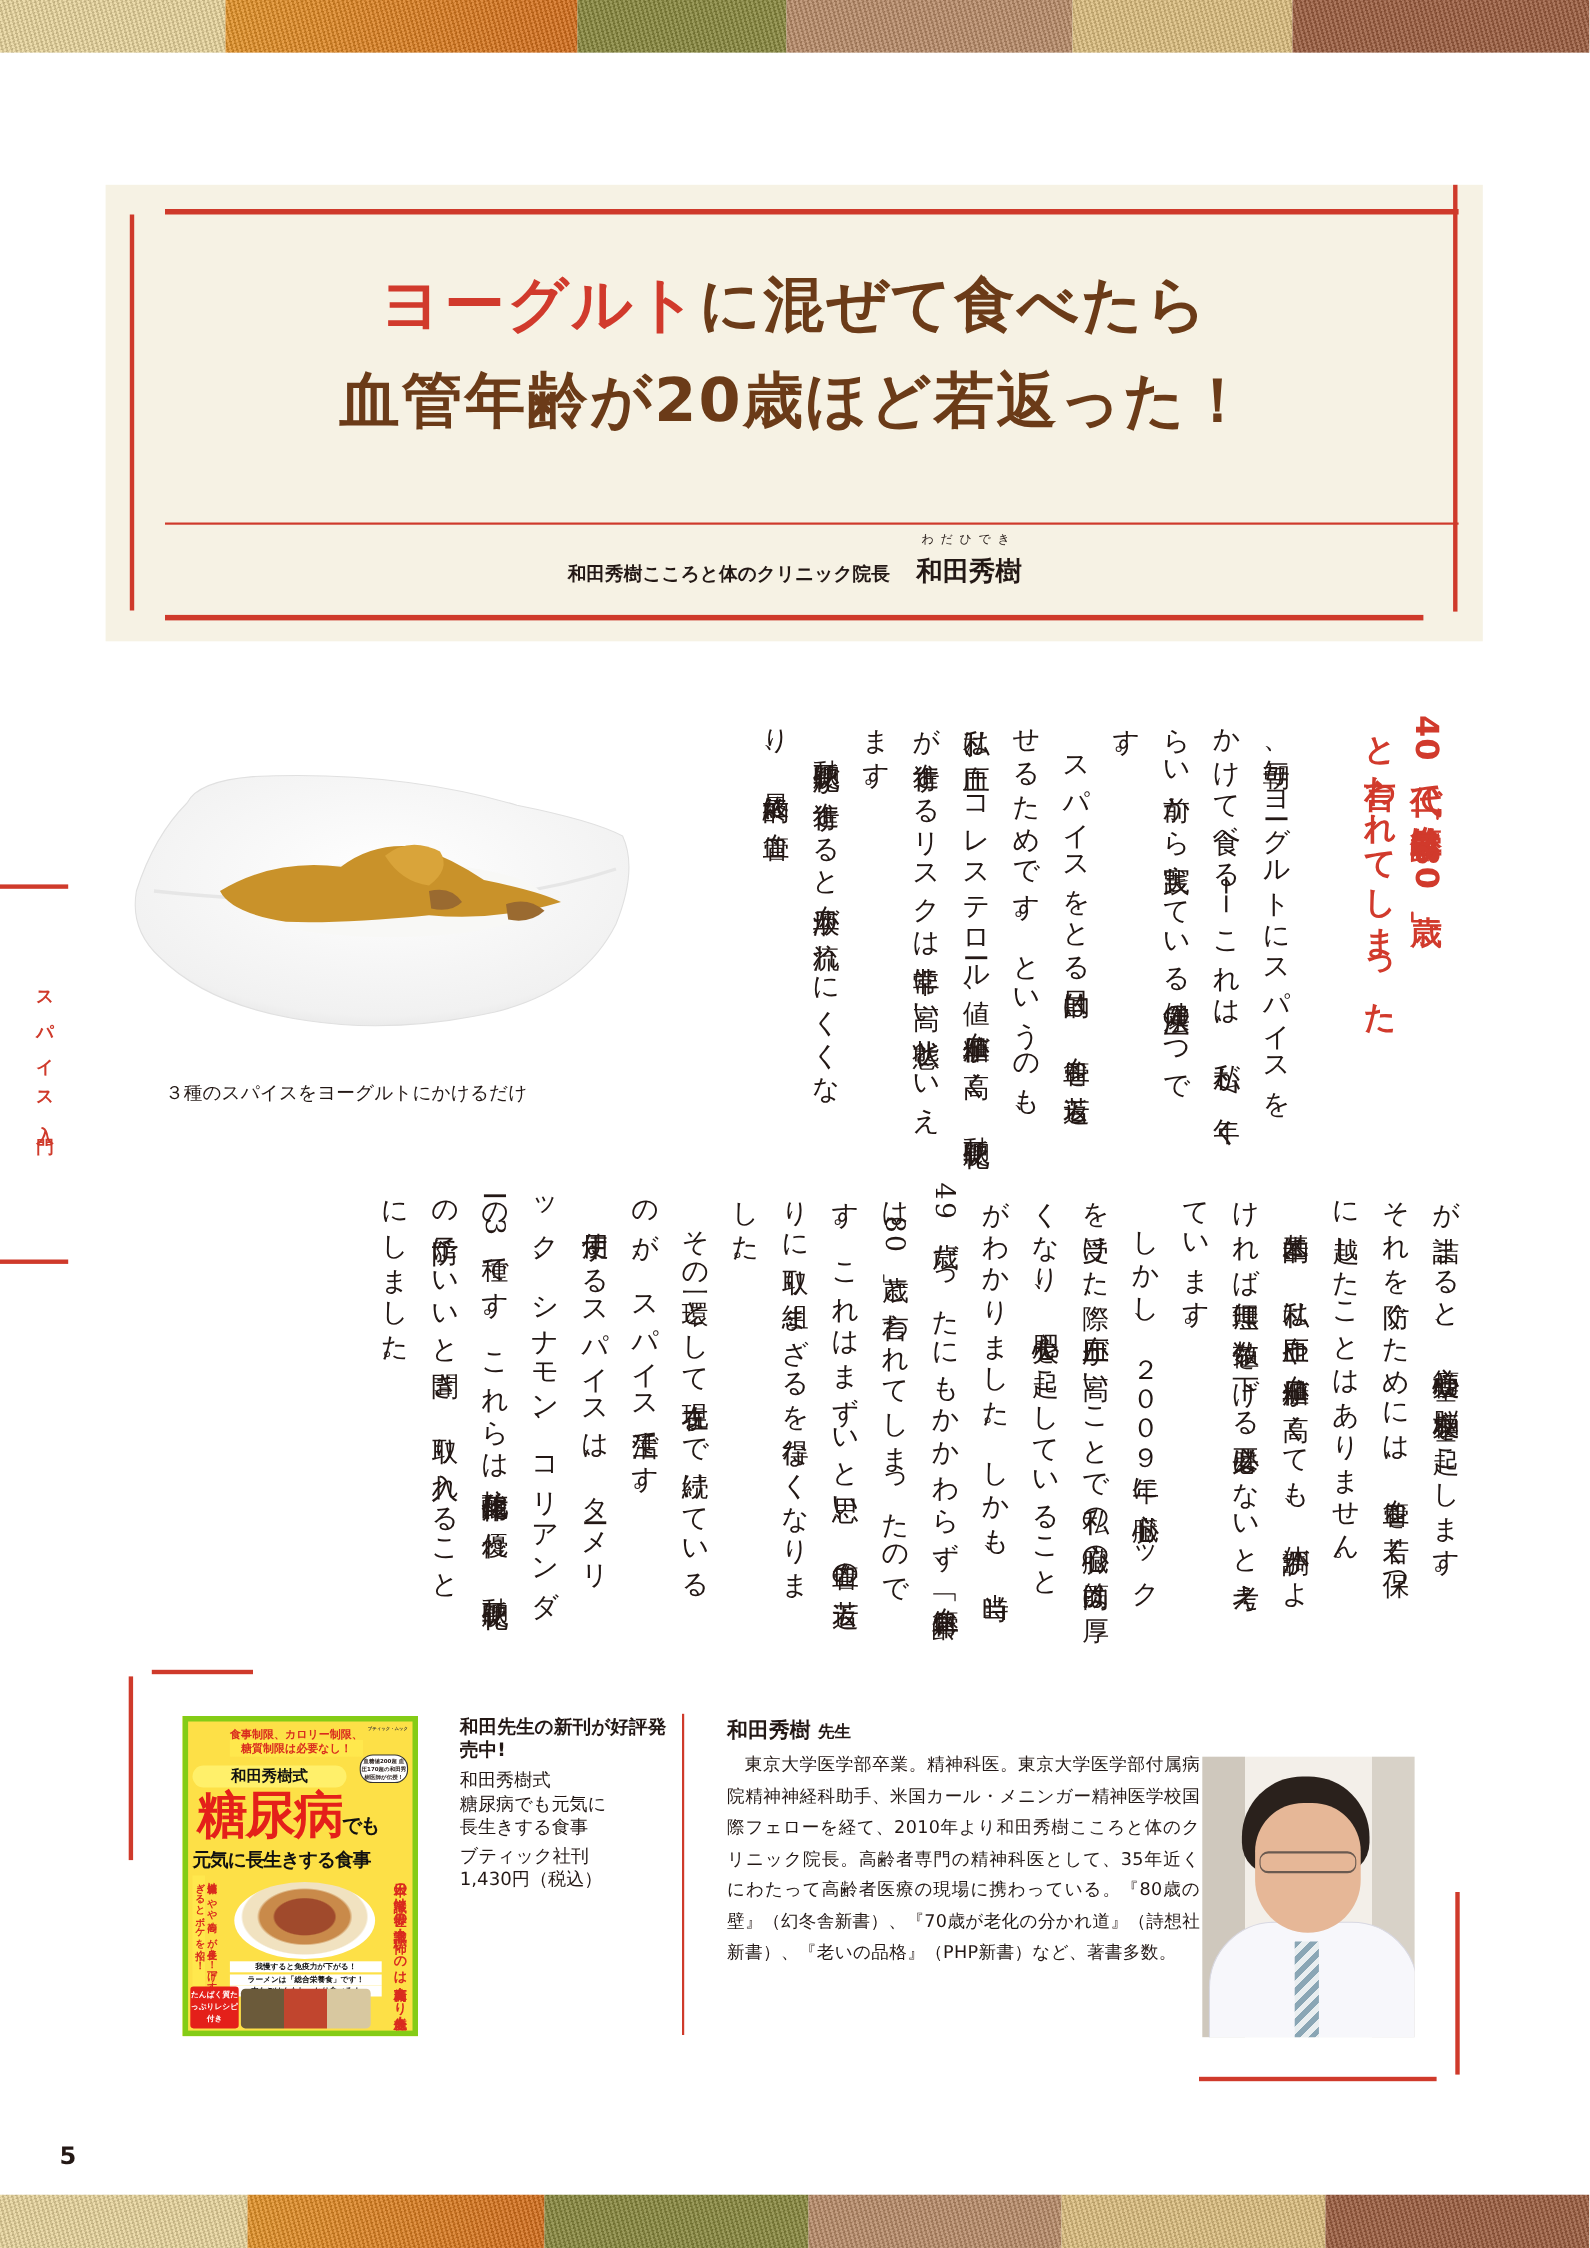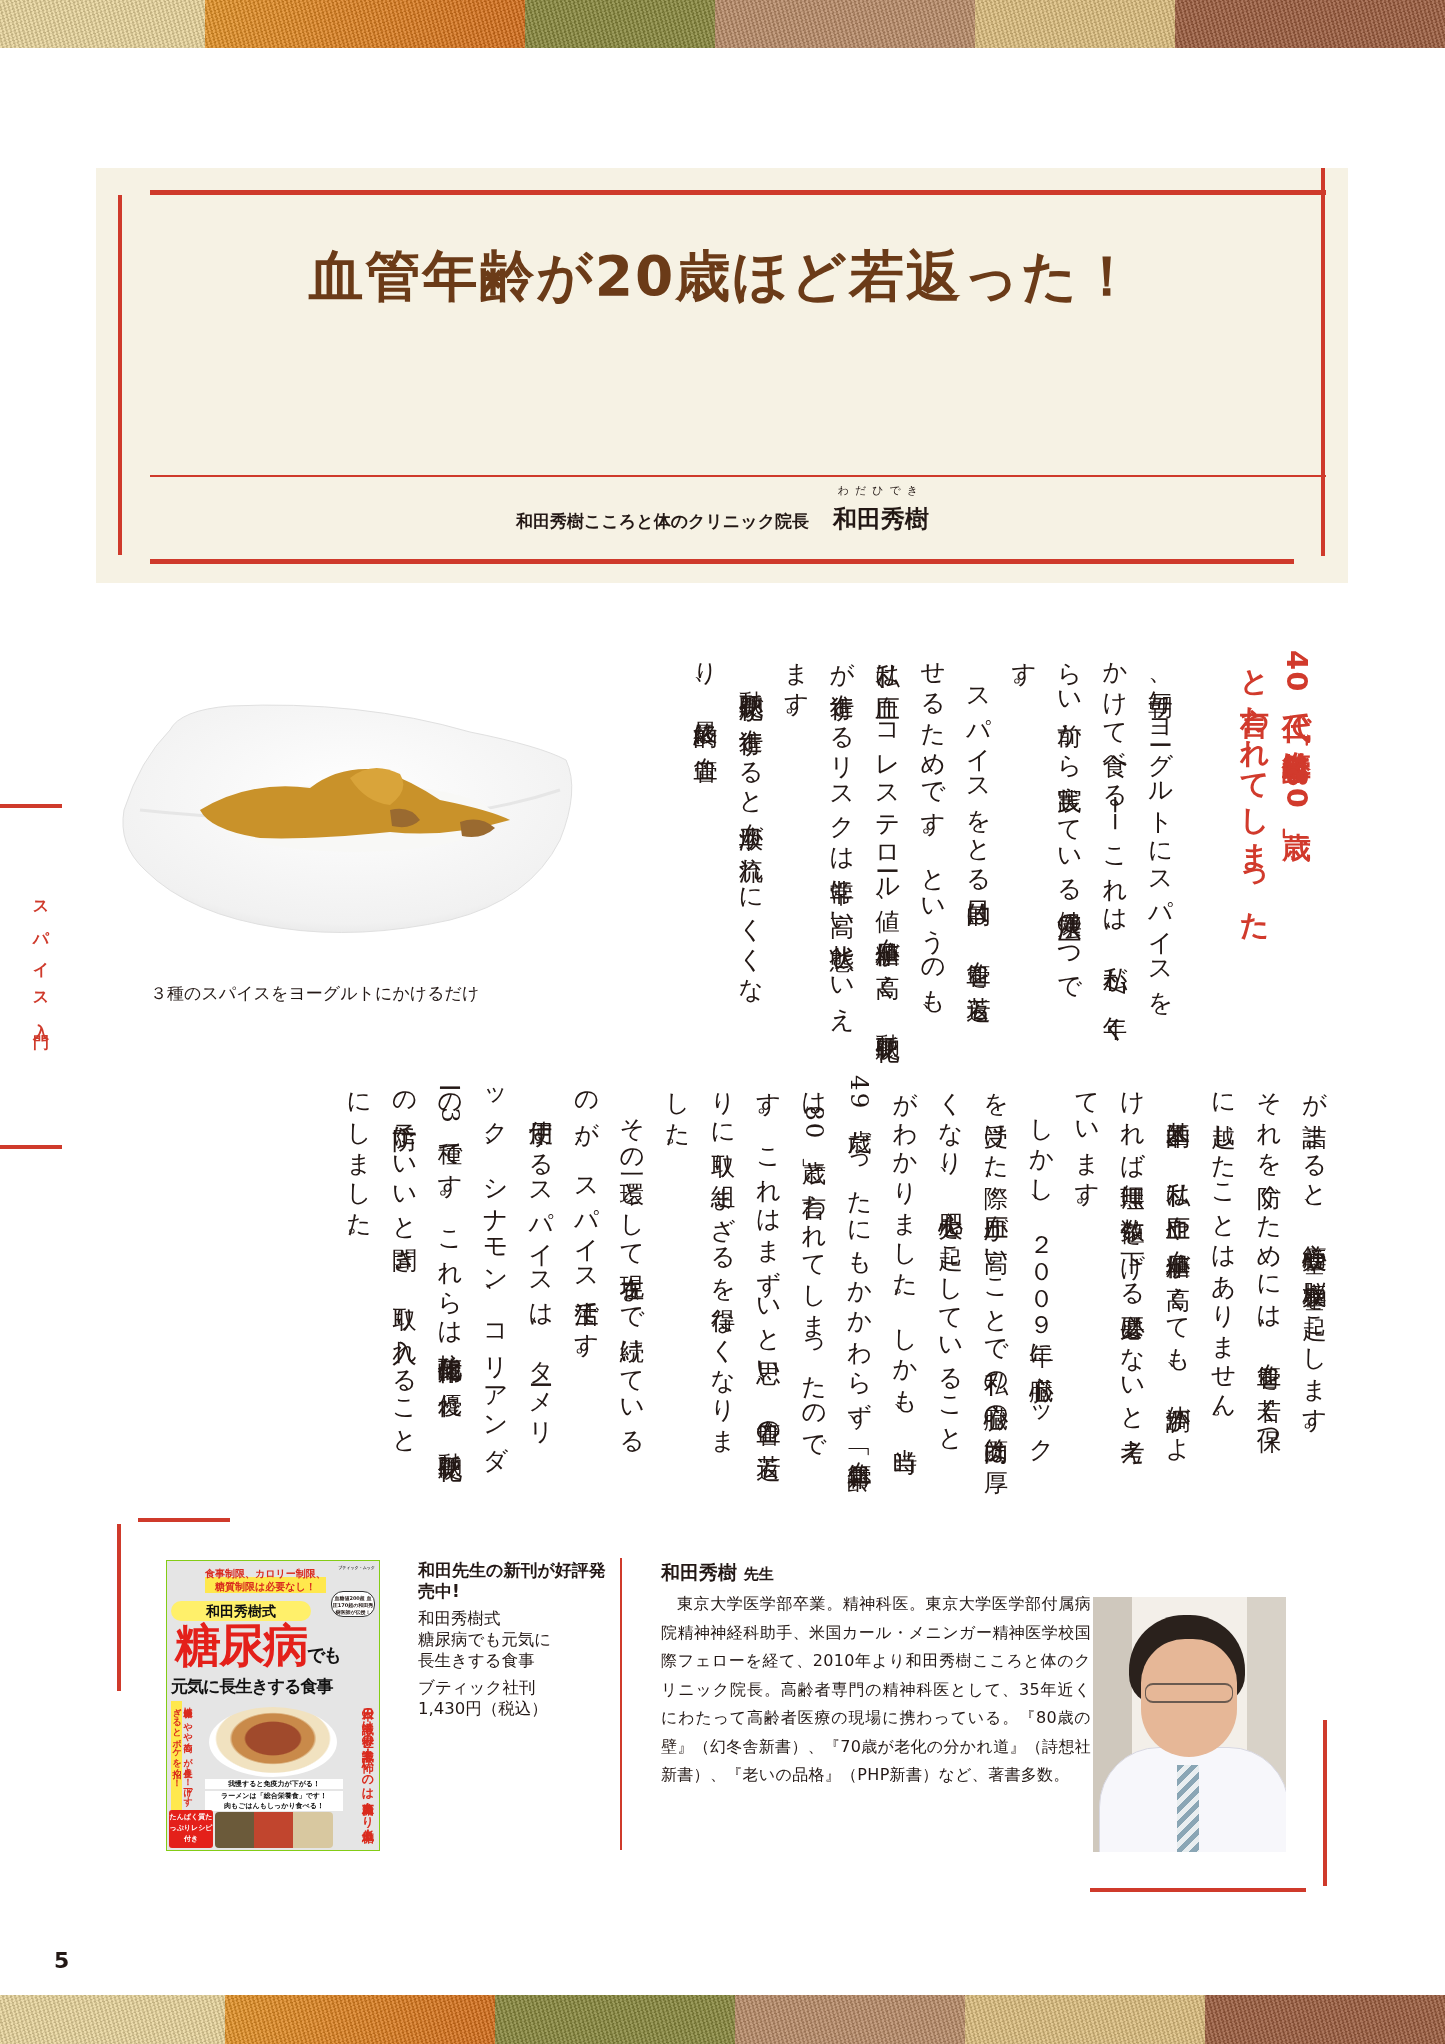--- a/index.html
+++ b/index.html
@@ -33,21 +33,21 @@
 
   
   .side-label { position: absolute; left: 30px; top: 890px; writing-mode: vertical-rl; color: #cf3a2b; font-weight: bold;
     font-size: 16px; letter-spacing: 12px; }
 
   
   .bowl { position: absolute; left: 110px; top: 670px; width: 470px; height: 290px; }
   .caption { position: absolute; left: 150px; top: 982px; font-size: 17px; color: #231815; }
 
   
-  .book { position: absolute; left: 166px; top: 1560px; width: 214px; height: 291px; border: 1px solid #84cc16; background: #e5e5e5; overflow: hidden; font-weight: bold; }
+  .book { position: absolute; left: 166px; top: 1560px; width: 214px; height: 291px; border: 5px solid #84cc16; background: #fde047; overflow: hidden; font-weight: bold; }
   .book .b1 { position: absolute; left: 38px; top: 6px; font-size: 10px; color: #d92b1e; line-height: 13px; text-align: center; background: linear-gradient(transparent 40%, #ffe84d 40%); }
   .book .bp { position: absolute; right: 4px; top: 4px; font-size: 4px; color: #333; }
   .book .b2 { position: absolute; left: 4px; top: 40px; width: 140px; height: 20px; background: #fff06a; border-radius: 10px; font-size: 14px; text-align: center; line-height: 20px; color: #111; }
   .book .bub { position: absolute; right: 4px; top: 30px; width: 44px; height: 26px; border: 1px solid #333; border-radius: 12px; background: #fff; font-size: 5px; line-height: 7px; text-align: center; padding-top: 3px; }
   .book .b3 { position: absolute; left: 8px; top: 56px; font-size: 46px; color: #e4201a; letter-spacing: -2px; line-height: 56px; }
   .book .b3s { font-size: 18px; color: #111; }
   .book .b4 { position: absolute; left: 4px; top: 114px; font-size: 17px; color: #111; letter-spacing: -1px; }
   .book .plate { position: absolute; left: 42px; top: 146px; width: 128px; height: 70px; border-radius: 50%; background: radial-gradient(ellipse at 50% 45%, #a04a2c 0 30%, #c98a4a 32% 45%, #f1e2c0 48% 62%, #ffffff 64%); }
   .book .vl { position: absolute; writing-mode: vertical-rl; font-size: 9px; line-height: 11px; color: #d92b1e; }
   .book .vl.l1 { left: 4px; top: 140px; background: linear-gradient(90deg, #ffe84d 50%, transparent 50%); color: #d92b1e; }
@@ -89,20 +89,23 @@
 </div>
 
 <div class="title-box">
   <div class="rl" style="left:54px;top:22px;width:1176px;height:5px;"></div>
   <div class="rl" style="left:22px;top:27px;width:4px;height:360px;"></div>
   <div class="rl" style="left:1225px;top:0px;width:4px;height:388px;"></div>
   <div class="rl" style="left:54px;top:307px;width:1176px;height:2px;"></div>
   <div class="rl" style="left:54px;top:391px;width:1144px;height:5px;"></div>
 </div>
 <div class="title-lines">
+  <div>
+    <span class="hl">ヨーグルト</span><span>に混ぜて食べたら</span>
+  </div>
   <div>血管年齢が20歳ほど若返った！</div>
 </div>
 <div class="byline">
   <span>和田秀樹こころと体のクリニック院長</span>
   <span class="name">
     <span class="ruby">わだひでき</span>
     <span>和田秀樹</span>
   </span>
 </div>
 

